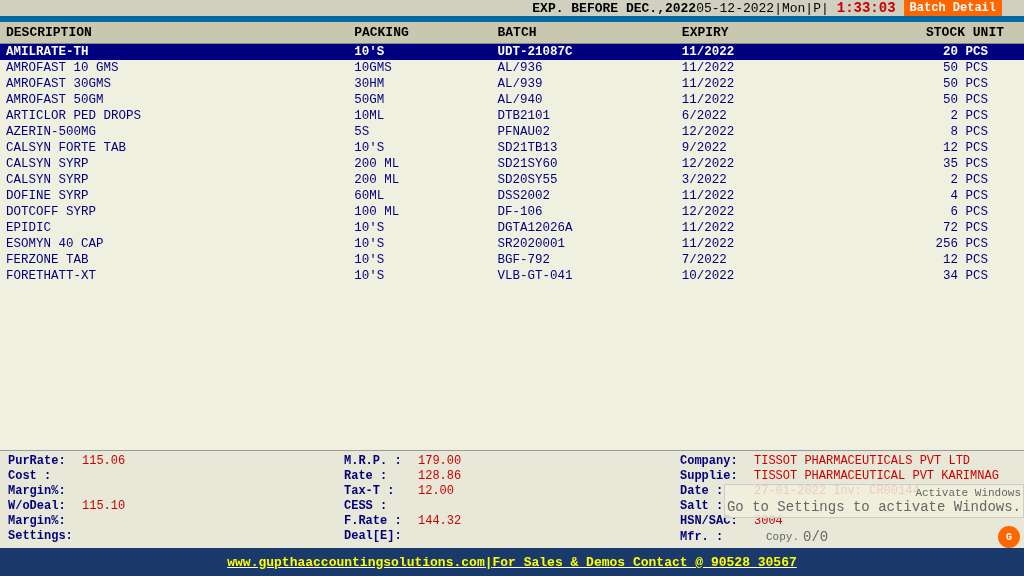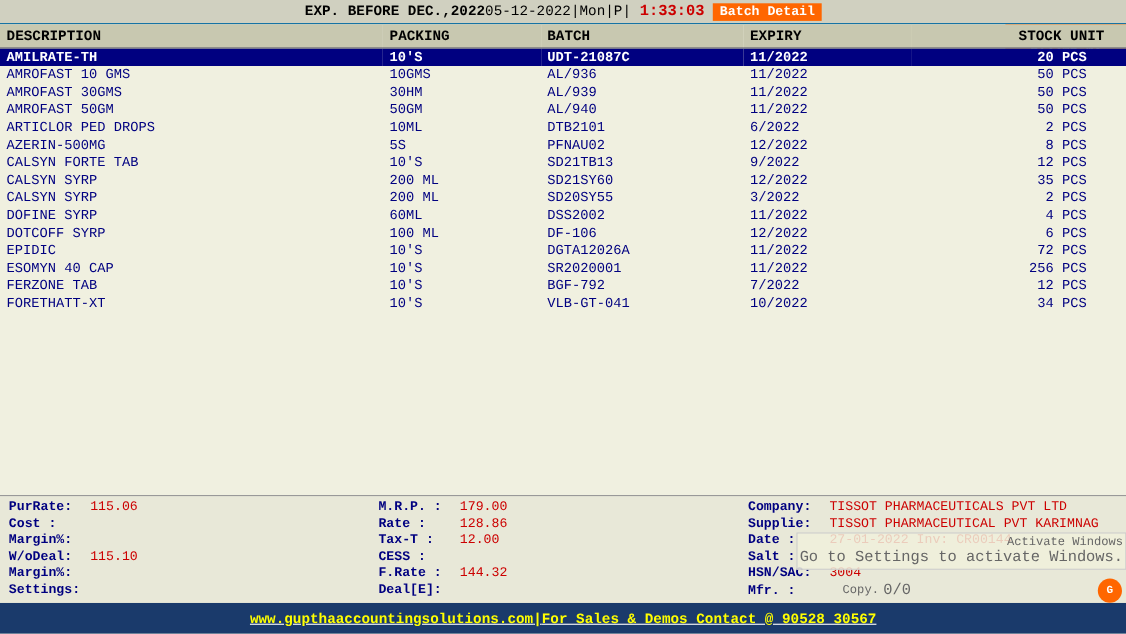--- a/index.html
+++ b/index.html
@@ -9,24 +9,24 @@
       background: #f0f0e0;
       font-family: 'Courier New', Courier, monospace;
       font-size: 13px;
       overflow: hidden;
     }
 
     
     .top-bar {
       display: flex;
       align-items: center;
-      justify-content: center;
+      justify-content: flex-end;
       background: #d0d0c0;
       padding: 2px 22px;
-      border-bottom: 1px solid #0369a1;
+      border-bottom: 6px solid #0369a1;
       height: 22px;
     }
     .top-bar-left {
       color: #000;
       font-weight: bold;
       font-size: 13px;
     }
     .top-bar-right {
       display: flex;
       align-items: center;

